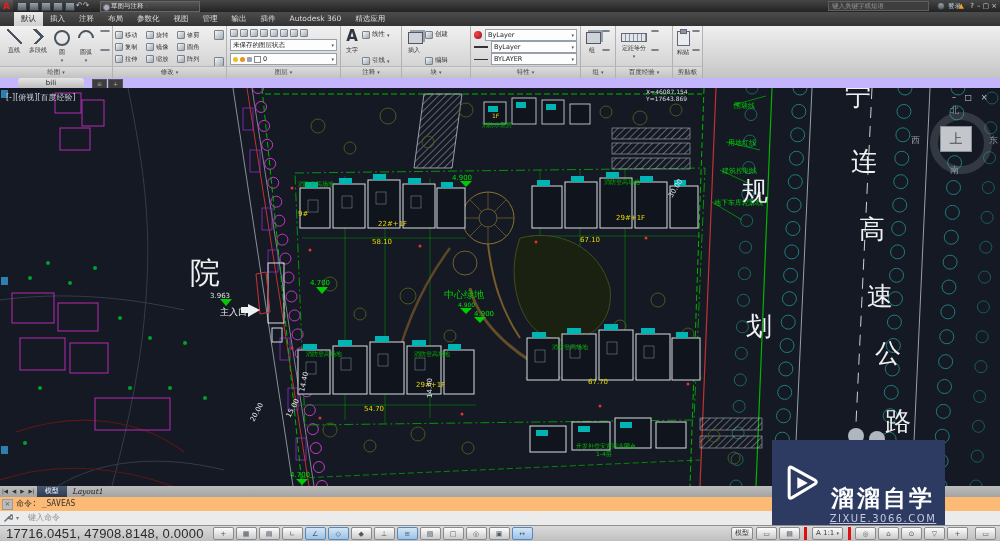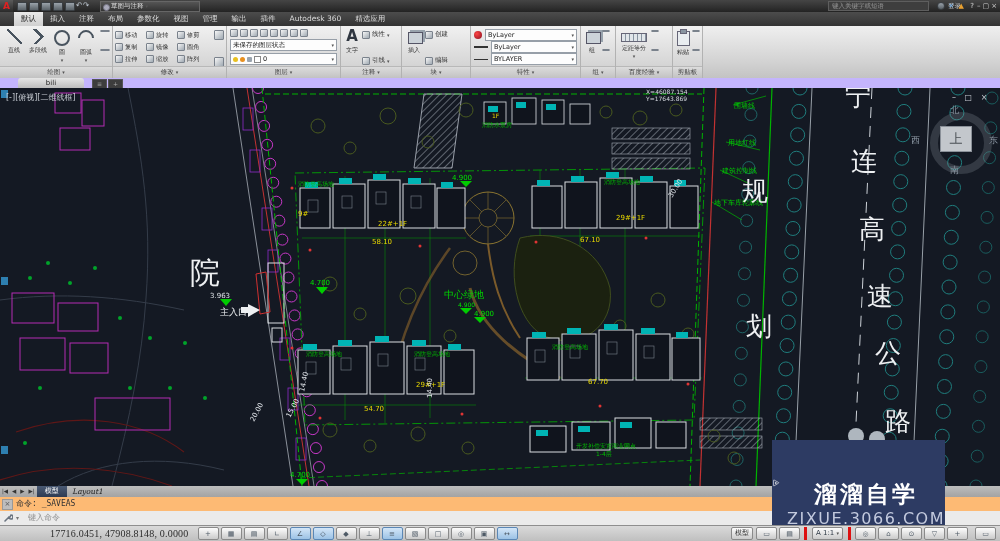--- a/index.html
+++ b/index.html
@@ -103,39 +103,39 @@
   #cmd-close{position:absolute;left:2px;top:2px;width:9px;height:9px;background:#bdbdbd;border:1px solid #999;
     color:#555;font-size:7px;line-height:9px;text-align:center;}
   #cmd-input{position:absolute;top:14px;left:0;right:0;height:14px;background:#ebebeb;
     font-family:"DejaVu Sans Mono",monospace;font-size:8px;color:#909090;line-height:14px;padding-left:28px;}
   #cmd-wrench{position:absolute;left:3px;top:16px;width:10px;height:10px;}
   #cmd-dd{position:absolute;left:16px;top:14px;font-size:6px;color:#777;line-height:14px;}
   
   #statusbar{position:absolute;top:525px;left:0;width:1000px;height:16px;
     background:linear-gradient(#dadada,#bfbfbf);border-top:1px solid #8f8f8f;box-sizing:border-box;
     display:flex;align-items:center;}
-  #coords{font-family:Liberation Serif, serif;font-size:10px;color:#2b2b2b;
-    padding:0 8px 0 6px;letter-spacing:0.2px;white-space:nowrap;margin-left:44px;}
+  #coords{font-family:Liberation Sans, sans-serif;font-size:13px;color:#2b2b2b;
+    padding:0 8px 0 6px;letter-spacing:0.2px;white-space:nowrap;}
   .tg{display:inline-flex;width:19px;height:11px;margin:0 1px;align-items:center;justify-content:center;
     background:linear-gradient(#fdfdfd,#cacaca);border:1px solid #8a8a8a;border-radius:2px;
     font-size:7px;color:#4e5a66;}
   .tg.pressed{background:linear-gradient(#d3e6f8,#9cc2e5);border-color:#5b87b5;}
   #sb-right{position:absolute;right:3px;top:1px;display:flex;align-items:center;height:13px;}
   #sb-model{font-size:7px;color:#333;background:linear-gradient(#fdfdfd,#cacaca);
     border:1px solid #8a8a8a;border-radius:2px;padding:0 3px;height:11px;line-height:11px;margin-right:2px;}
   #scale-wrap{border-left:3px solid #dd1111;border-right:3px solid #dd1111;padding:0 5px;margin:0 3px;height:13px;
     display:flex;align-items:center;}
   #scale-label{font-size:7px;color:#2f3a46;background:linear-gradient(#fdfdfd,#cacaca);
     border:1px solid #8a8a8a;border-radius:2px;padding:0 3px;height:11px;line-height:11px;white-space:nowrap;}
   
   #watermark{position:absolute;left:772px;top:440px;width:173px;height:85px;background:#2d3b63;
     z-index:40;display:flex;align-items:center;justify-content:center;gap:7px;}
   #wm-text{display:flex;flex-direction:column;align-items:center;margin-top:44px;}
   #wm-brand{color:#fff;font-size:23px;font-weight:bold;letter-spacing:3px;line-height:26px;white-space:nowrap;}
-  #wm-site{color:#c3cade;font-size:16px;letter-spacing:1.5px;margin-top:2px;white-space:nowrap;}
+  #wm-site{color:#c3cade;font-size:10px;letter-spacing:1.5px;margin-top:2px;white-space:nowrap;text-decoration:underline;}
 </style>
 </head>
 <body>
 
 <div id="titlebar">
   <div id="acad-logo">A</div>
   <span style="position:absolute;left:16px;top:0;">
     <span class="qi"></span><span class="qi"></span><span class="qi"></span><span class="qi"></span><span class="qi"></span><span class="qarrow">↶</span><span class="qarrow">↷</span>
   </span>
   <div id="workspace">
@@ -871,21 +871,21 @@
         <text x="254" y="334" fill="#dfe3e8" font-size="7" transform="rotate(-62 254 334)">20.00</text>
         <text x="290" y="330" fill="#dfe3e8" font-size="7" transform="rotate(-62 290 330)">15.00</text>
         <text x="304" y="304" fill="#dfe3e8" font-size="7" transform="rotate(-78 304 304)">14.40</text>
         <text x="432" y="310" fill="#dfe3e8" font-size="7" transform="rotate(-90 432 310)">14.40</text>
         <text x="672" y="110" fill="#dfe3e8" font-size="7" transform="rotate(-58 672 110)">30.00</text>
         <text x="576" y="360" fill="#00bb00" font-size="6">开发补偿安置商业网点</text>
         <text x="596" y="368" fill="#00bb00" font-size="6">1-4层</text>
       </g>
 </svg>
 
-  <div id="vp-label">[-][俯视][二维线框]</div>
+  <div id="vp-label">[-][俯视][百度经验]</div>
   <div id="dw-btns">– □ ×</div>
   <div id="viewcube">
     <div id="vc-ring"></div>
     <span class="vc-n">北</span>
     <span class="vc-s">南</span>
     <span class="vc-w">西</span>
     <span class="vc-e">东</span>
     <div id="vc-box">上</div>
   </div>
 </div>

